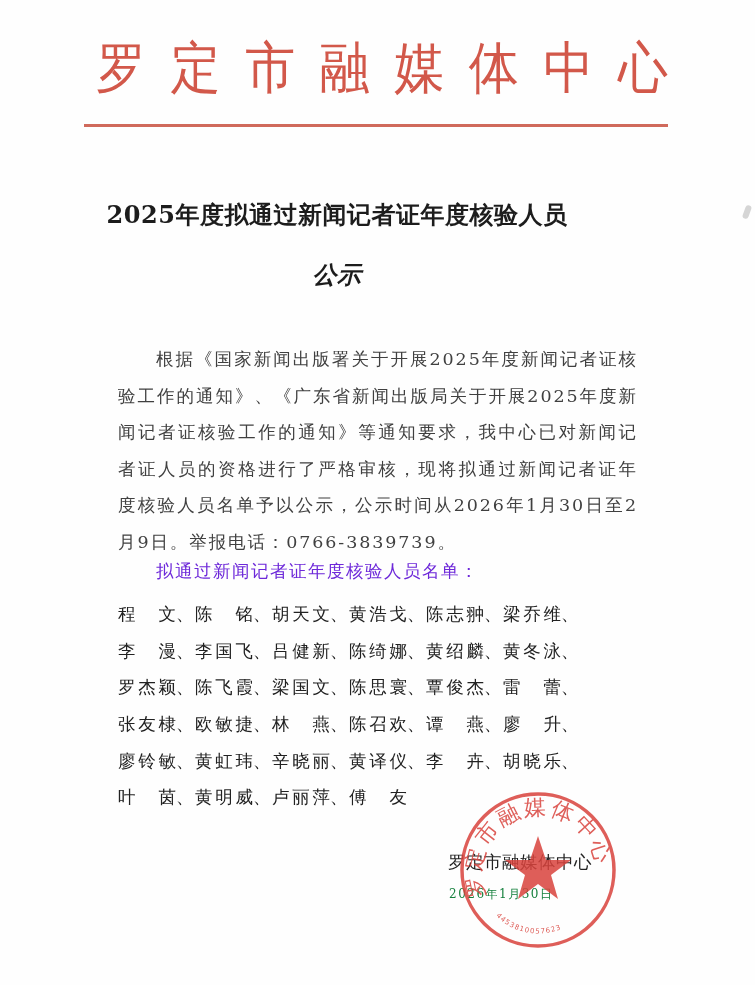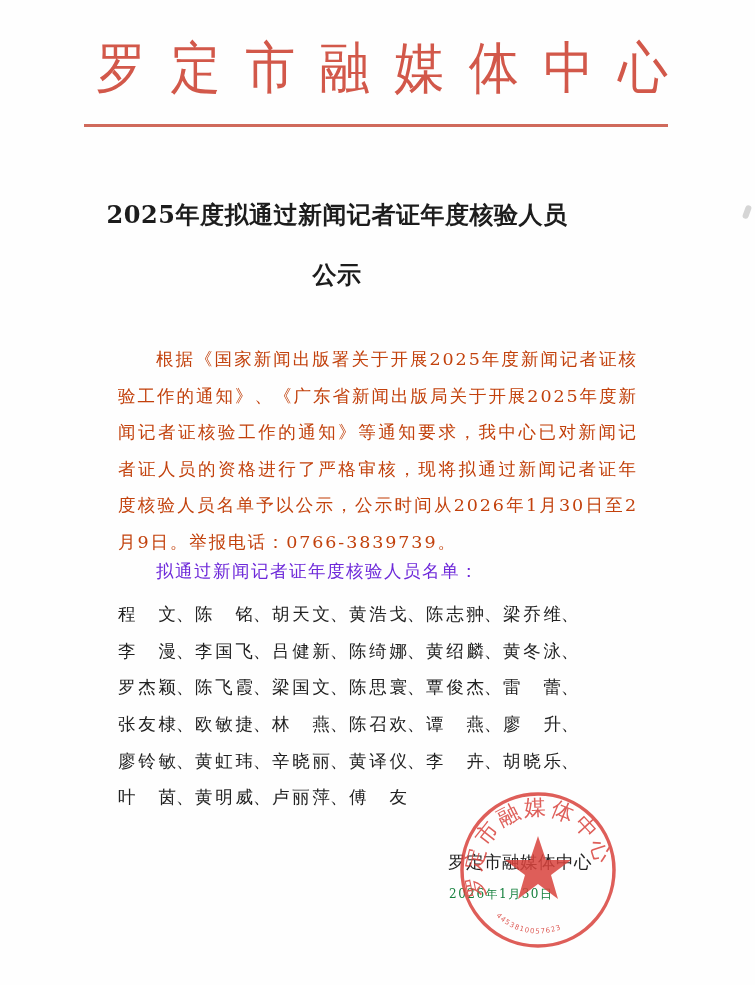--- a/index.html
+++ b/index.html
@@ -55,30 +55,30 @@
       position: absolute;
       left: 0;
       width: 674px;
       text-align: center;
       font-weight: bold;
       font-size: 24px;
       color: #1c1c1c;
       letter-spacing: 0.5px;
     }
     .title-1 { top: 199px; }
-    .title-2 { top: 259px; }
+    .title-2 { top: 259px; font-style: italic; }
     
     .body {
       position: absolute;
       left: 118px;
       width: 520px;
       font-size: 17.5px;
       line-height: 36.6px;
       letter-spacing: 1.9px;
-      color: #c2410c;
+      color: #404040;
     }
     .para {
       top: 341px;
       text-indent: 38px;
       text-align: justify;
     }
     .list-heading {
       position: absolute;
       top: 559px;
       left: 156px;

